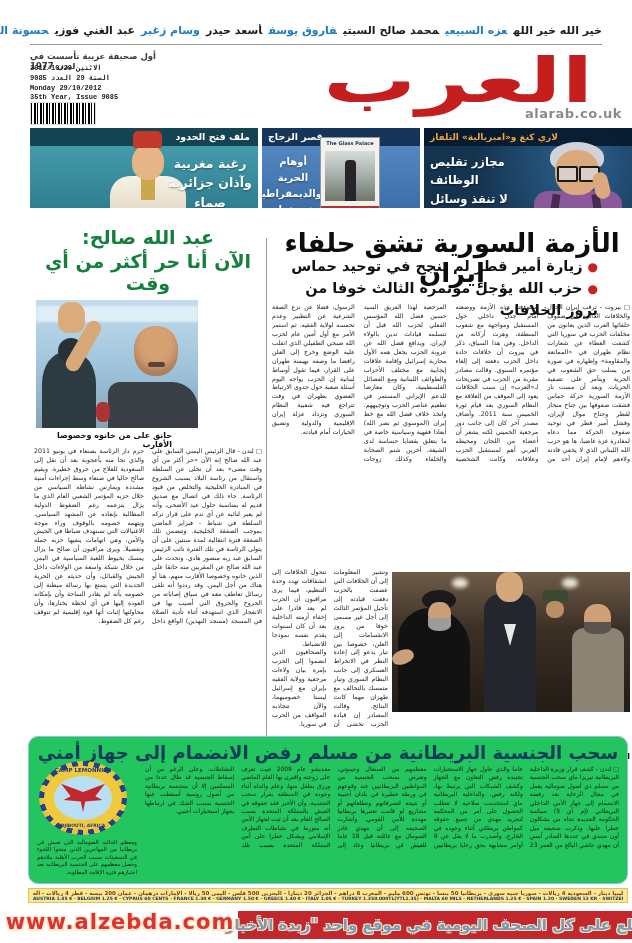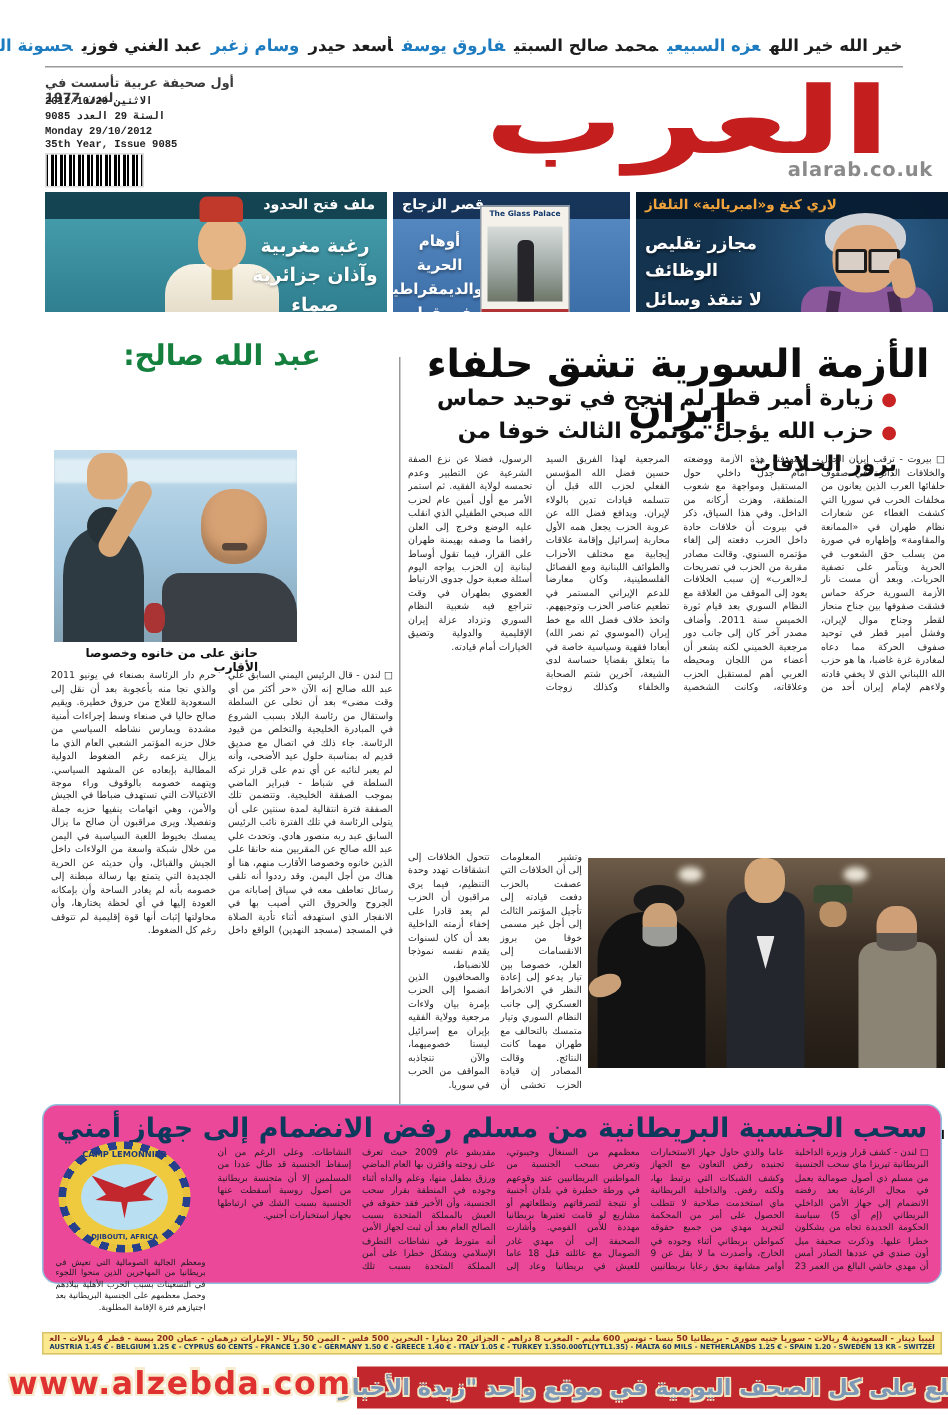--- a/index.html
+++ b/index.html
@@ -97,21 +97,21 @@
   .saleh-photo .palm{position:absolute;top:2px;left:22px;width:27px;height:31px;background:#dcab7c;border-radius:42% 42% 34% 34%;}
   .saleh-photo .head{position:absolute;top:26px;left:98px;width:44px;height:50px;background:#d6a173;border-radius:46%;box-shadow:inset 0 -8px 8px rgba(90,60,40,.35);}
   .saleh-photo .must{position:absolute;top:62px;left:112px;width:17px;height:5px;background:#57453a;border-radius:3px;}
   .saleh-photo .suit{position:absolute;left:72px;bottom:0;width:90px;height:46px;background:#3a3f46;border-radius:12px 26px 0 0;}
   .saleh-photo .fig2{position:absolute;left:6px;bottom:0;width:54px;height:76px;background:#2e3a41;border-radius:42% 42% 0 0;}
   .saleh-photo .fig2h{position:absolute;left:22px;bottom:64px;width:26px;height:26px;background:#273238;border-radius:50%;}
   .saleh-photo .red{position:absolute;left:60px;bottom:6px;width:14px;height:20px;background:#a33;border-radius:40%;}
   .saleh-cap{position:absolute;top:431px;left:36px;width:136px;font-size:8px;font-weight:800;text-align:right;color:#111;}
   .saleh-body{position:absolute;top:447px;left:34px;width:228px;height:293px;column-count:2;column-gap:8px;}
   
-  .bottom-box{position:absolute;left:28px;top:736px;width:600px;height:120px;background:#ec4899;
+  .bottom-box{position:absolute;left:28px;top:736px;width:600px;height:148px;background:#22c55e;
               border:1.5px solid #8fc0dd;border-radius:10px;box-sizing:border-box;}
   .bottom-head{position:absolute;top:5px;left:0;right:0;text-align:center;font-size:18px;
                font-weight:900;color:#0d3a5c;}
   .badge{position:absolute;left:10px;top:24px;width:88px;height:74px;border-radius:50%;
          background:repeating-conic-gradient(#27408b 0 9deg,#e8c23c 9deg 18deg);}
   .badge .inner{position:absolute;inset:5px;border-radius:50%;background:#f0ca3e;}
   .badge .core{position:absolute;inset:15px;border-radius:50%;background:#b9e0f2;overflow:hidden;}
   .badge .eagle{position:absolute;left:50%;top:50%;width:44px;height:34px;transform:translate(-50%,-50%);
     background:#c1272d;clip-path:polygon(50% 32%,0 8%,22% 45%,6% 56%,45% 60%,50% 92%,55% 60%,94% 56%,78% 45%,100% 8%);}
   .badge .t-top{position:absolute;top:6px;width:100%;text-align:center;font-size:5.5px;font-weight:bold;color:#203a7a;direction:ltr;}
@@ -222,20 +222,21 @@
     <div class="cleric"></div>
     <div class="turban"></div>
     <div class="cface"></div>
     <div class="beard"></div>
     <div class="chand"></div>
   </div>
   <div class="lead-cap">الخيارات تضيق أمام الدور الإيراني في المنطقة</div>
 
   <div class="saleh-head">
     <div class="l1">عبد الله صالح:</div>
+    <div class="l2">الآن أنا حر أكثر من أي وقت</div>
   </div>
   <div class="saleh-photo">
     <div class="ban"></div>
     <div class="fig2"></div>
     <div class="fig2h"></div>
     <div class="suit"></div>
     <div class="red"></div>
     <div class="arm"></div>
     <div class="palm"></div>
     <div class="head"></div>

